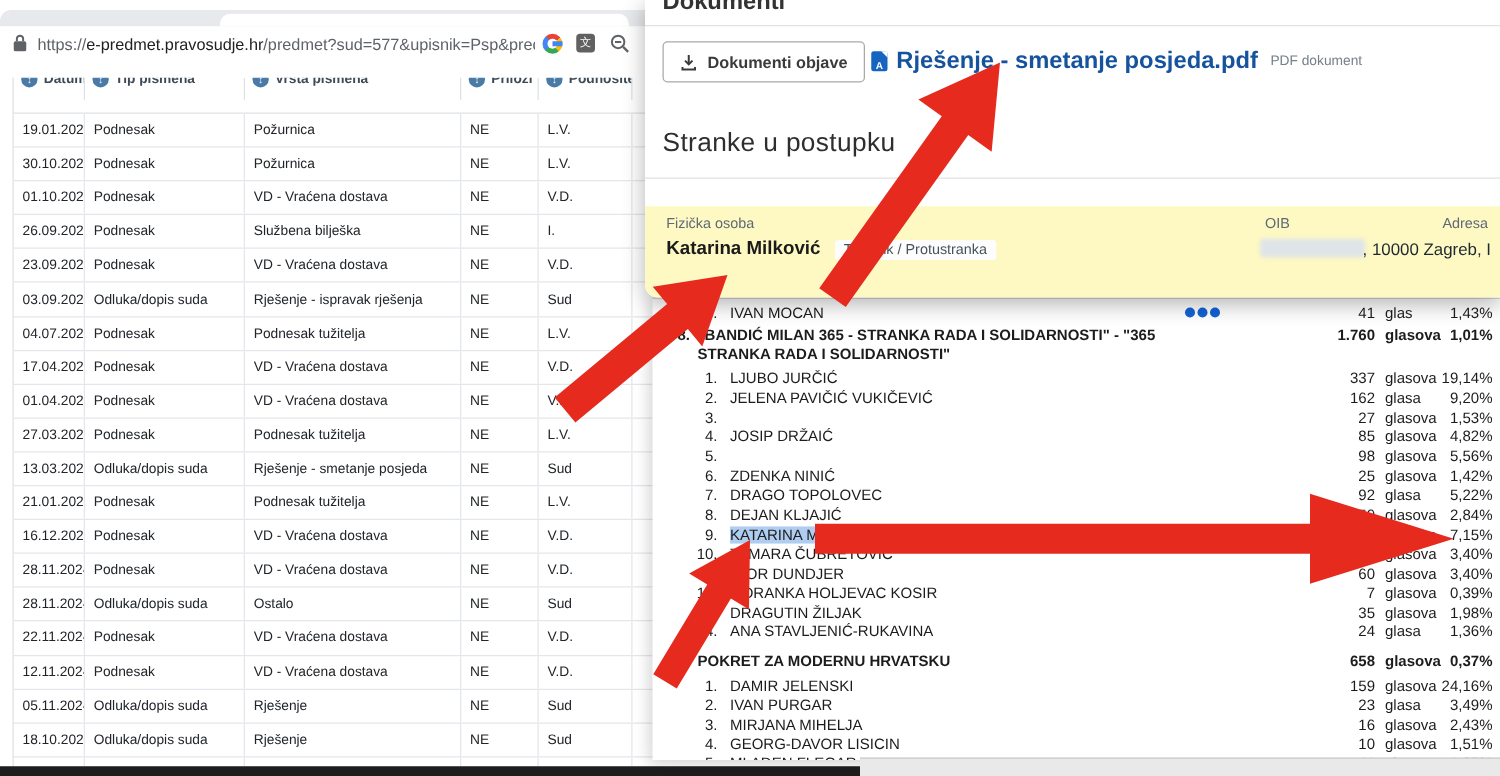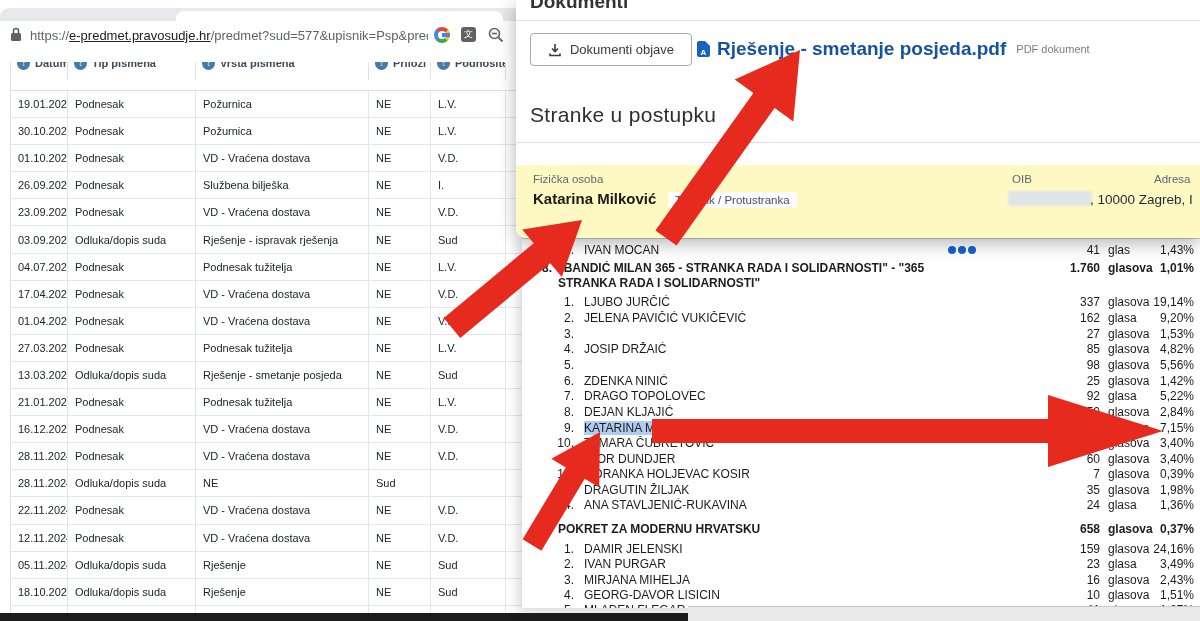--- a/index.html
+++ b/index.html
@@ -5,21 +5,21 @@
   html,body{margin:0;padding:0;background:#fff;}
   .stage{position:relative;width:1200px;height:621px;overflow:hidden;background:#fff;
          font-family:"Liberation Sans",sans-serif;}
 
   
   .tabstrip{position:absolute;left:0;top:8px;width:516px;height:13px;background:#e7e9ec;border-top-left-radius:9px;}
   .tab{position:absolute;left:176px;top:3px;width:327px;height:10px;background:#fff;border-radius:8px 8px 0 0;}
   .lockicon{position:absolute;left:10px;top:27px;width:12px;height:15px;}
   .urltext{position:absolute;left:30px;top:28px;width:398px;overflow:hidden;white-space:nowrap;
            font-size:13px;color:#5f6368;}
-  .urltext .host{color:#202124;text-decoration:underline;}
+  .urltext .host{color:#202124;}
   .gicon{position:absolute;left:434px;top:27px;width:16px;height:16px;border-radius:50%;
          background:conic-gradient(from -40deg,#ea4335 0 90deg,#fbbc05 90deg 180deg,#34a853 180deg 270deg,#4285f4 270deg 360deg);}
   .gicon::before{content:"";position:absolute;left:4px;top:4px;width:8px;height:8px;border-radius:50%;background:#fff;}
   .gicon::after{content:"";position:absolute;left:8px;top:6px;width:8px;height:4px;background:#4285f4;}
   .tricon{position:absolute;left:461px;top:27px;width:15px;height:15px;background:#616161;border-radius:3px;
           color:#fff;font-size:9px;line-height:15px;text-align:center;}
   .zicon{position:absolute;left:488px;top:27px;width:16px;height:16px;}
 
   
   .case-table{position:absolute;left:10px;top:62px;width:678px;height:551px;background:#fff;
@@ -55,21 +55,21 @@
   .graystrip{position:absolute;left:688px;top:606px;width:512px;height:15px;background:#e9e9e9;
              border-top:1px solid #c9c9c9;z-index:3;}
 
   
   .panel{position:absolute;left:516px;top:0;width:684px;height:238px;background:#fff;z-index:4;
          border-radius:0 0 0 10px;box-shadow:0 5px 18px rgba(0,0,0,.3);overflow:hidden;}
   .ptitle{position:absolute;left:14px;top:-9px;margin:0;font-size:19px;font-weight:700;color:#333;}
   .pdiv1{position:absolute;left:0;right:0;top:20px;border-top:1px solid #e2e2e2;}
   .dlbtn{position:absolute;left:14px;top:33px;width:162px;height:33px;background:#fff;border:1px solid #a9a9a9;
          border-radius:4px;display:flex;align-items:center;justify-content:center;gap:8px;
-         font-size:13px;color:#3a3a3a;font-family:"Liberation Sans",sans-serif;cursor:pointer;}
+         font-size:13px;color:#3a3a3a;font-family:"Liberation Sans",sans-serif;cursor:pointer;font-weight:bold;}
   .pdfrow{position:absolute;left:181px;top:38px;display:flex;align-items:center;gap:7px;}
   .pdficon{position:relative;width:13px;height:16px;background:#1565c0;border-radius:2px;}
   .pdficon::before{content:"";position:absolute;right:0;top:0;border-style:solid;border-width:0 5px 5px 0;
                    border-color:transparent #fff transparent transparent;}
   .pdficon::after{content:"A";position:absolute;left:0;right:0;bottom:0;color:#fff;font-size:8px;
                   font-weight:700;text-align:center;}
   .pdflink{font-size:19px;font-weight:700;color:#15539e;text-decoration:none;cursor:pointer;}
   .pdftype{font-size:11px;color:#75808a;margin-left:3px;}
   .sheading{position:absolute;left:14px;top:103px;margin:0;font-size:21px;font-weight:400;color:#2e2e2e;letter-spacing:.3px;}
   .pdiv2{position:absolute;left:0;right:0;top:142px;border-top:1px solid #e2e2e2;}
@@ -243,20 +243,21 @@
             <div class="tc">28.11.2024.</div>
             <div class="tc">Podnesak</div>
             <div class="tc">VD - Vraćena dostava</div>
             <div class="tc">NE</div>
             <div class="tc">V.D.</div>
             <div class="tc"></div>
           </div>
           <div class="trow">
             <div class="tc">28.11.2024.</div>
             <div class="tc">Odluka/dopis suda</div>
+            <div class="tc">Ostalo</div>
             <div class="tc">NE</div>
             <div class="tc">Sud</div>
             <div class="tc"></div>
           </div>
           <div class="trow">
             <div class="tc">22.11.2024.</div>
             <div class="tc">Podnesak</div>
             <div class="tc">VD - Vraćena dostava</div>
             <div class="tc">NE</div>
             <div class="tc">V.D.</div>

